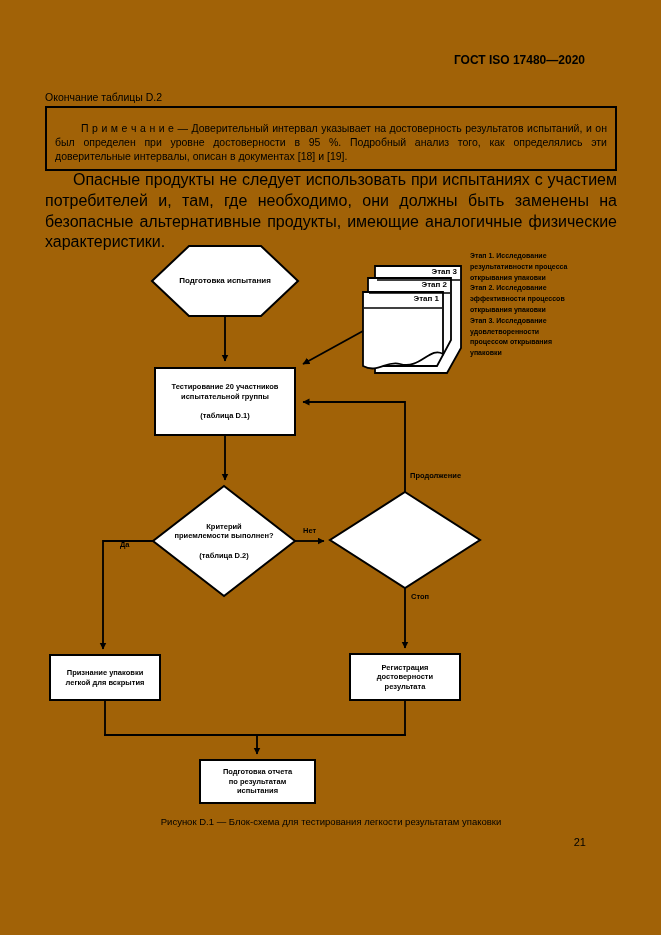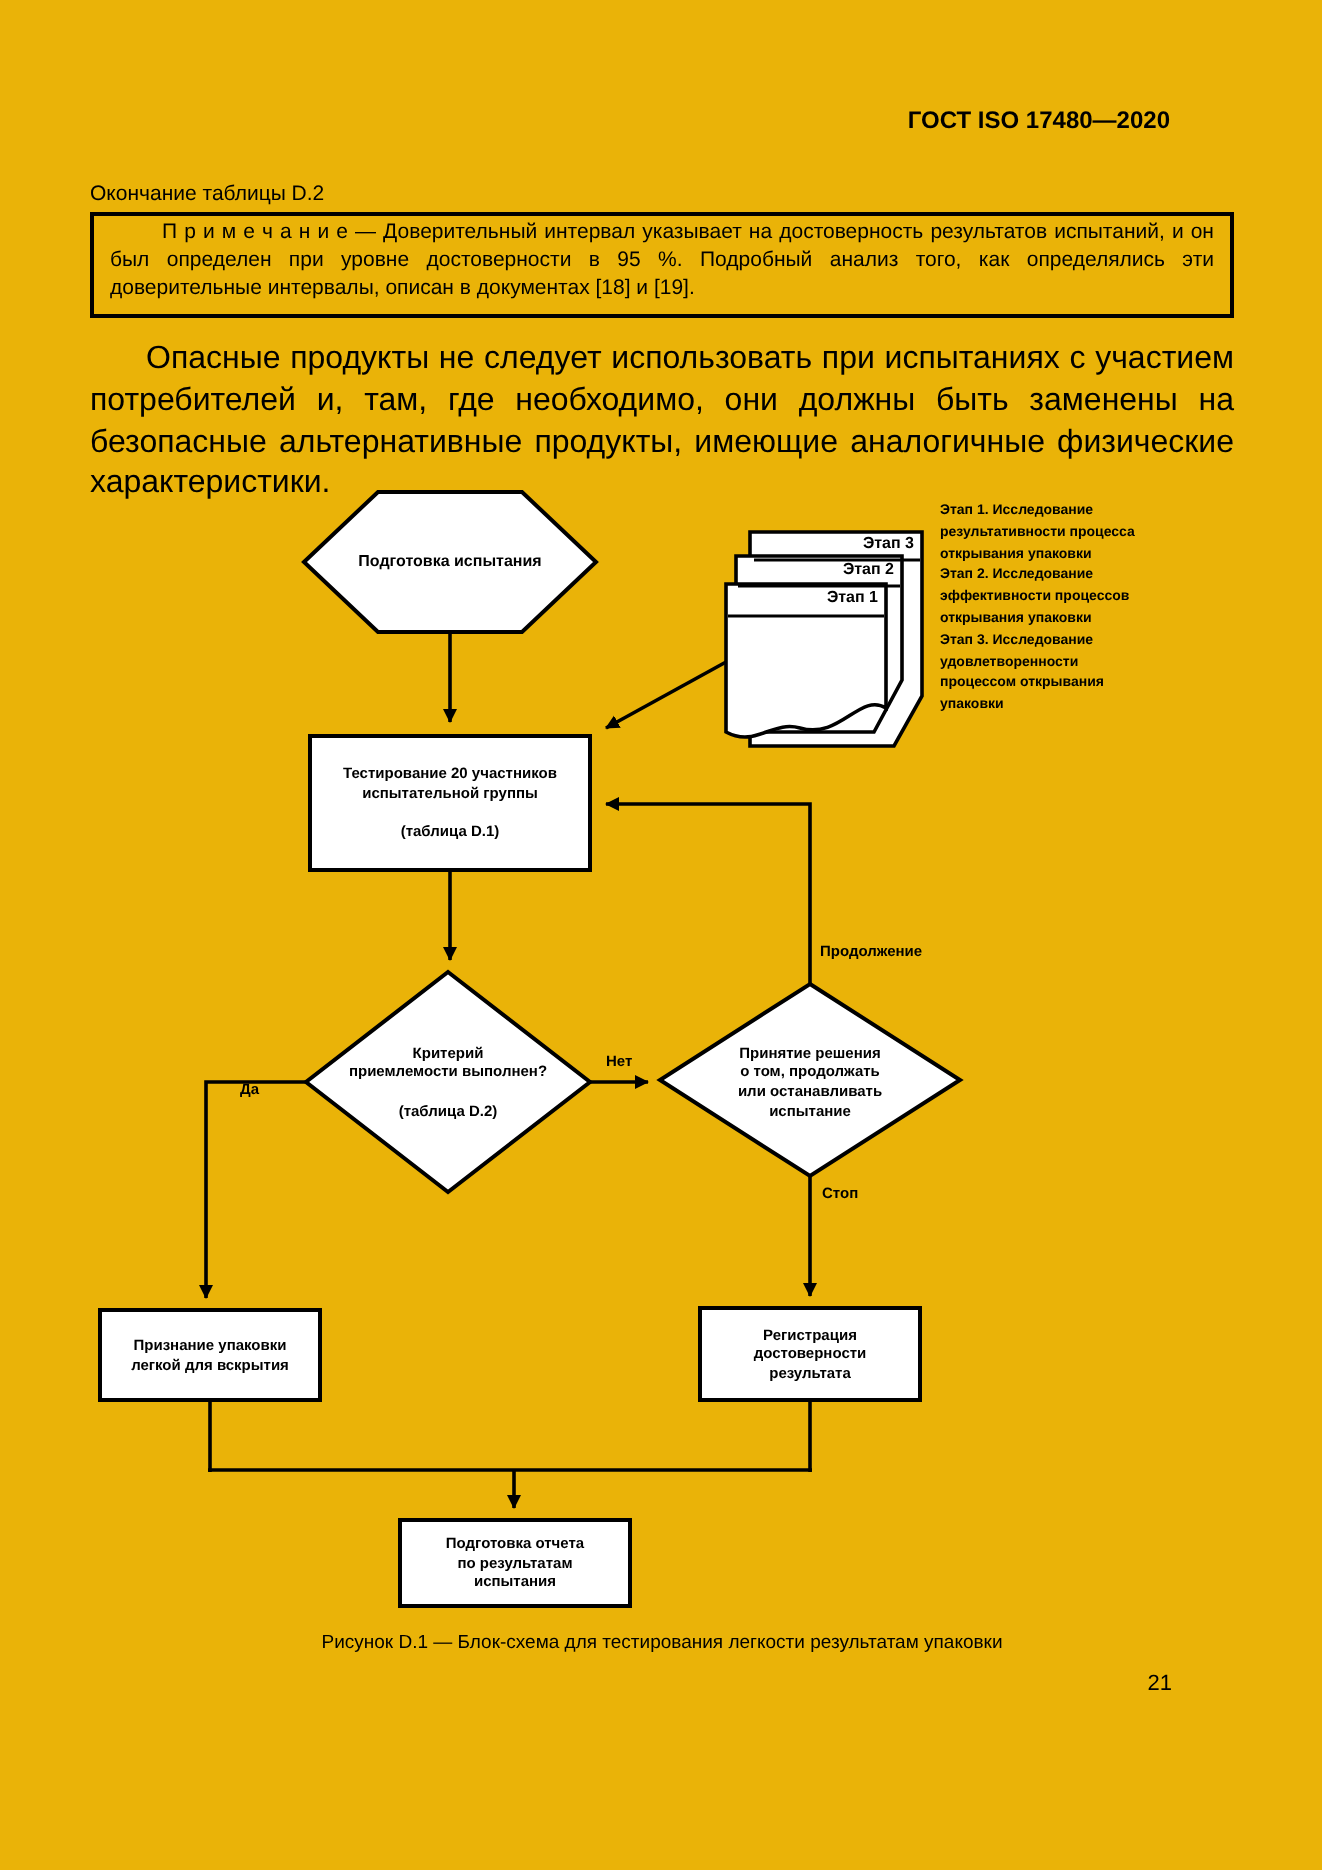--- a/index.html
+++ b/index.html
@@ -1,28 +1,28 @@
 <!DOCTYPE html>
 <html><head>
 <meta charset="utf-8">
 <style>
   html,body{margin:0;padding:0;background:#fff;}
   .page{
-    position:relative;width:661px;height:935px;background:#eab308;
+    position:relative;width:661px;height:935px;background:#a16207;
     font-family:"Liberation Sans",sans-serif;color:#000;overflow:hidden;
   }
   .header-title{
     position:absolute;top:53px;right:76px;font-size:12px;font-weight:bold;
   }
   .table-cont{
     position:absolute;top:91px;left:45px;font-size:10.5px;
   }
   .note-box{
     position:absolute;top:106px;left:45px;width:572px;box-sizing:border-box;
-    border:2px solid #000;padding:2px 8px 5px 8px;
+    border:2px solid #000;padding:14px 8px 5px 8px;
   }
   .note-text{
     margin:0;font-size:10.5px;line-height:1.32;text-align:justify;text-indent:26px;
   }
   .body-par{
     position:absolute;top:170px;left:45px;width:572px;margin:0;
     font-size:16px;line-height:1.3;text-align:justify;text-indent:28px;
   }
   .section-heading{
     position:absolute;top:216px;left:45px;width:572px;margin:0;
@@ -105,24 +105,20 @@
 
     <div class="fc-label" style="left:155px;top:250px;width:140px;height:62px;font-size:8px;">Подготовка испытания</div>
     <div class="fc-label" style="left:157px;top:370px;width:136px;height:63px;">Тестирование 20 участников
 испытательной группы
 
 (таблица D.1)</div>
     <div class="fc-label" style="left:155px;top:505px;width:138px;height:72px;">Критерий
 приемлемости выполнен?
 
 (таблица D.2)</div>
-    <div class="fc-label" style="left:337px;top:512px;width:136px;height:58px;">Принятие решения
-о том, продолжать
-или останавливать
-испытание</div>
     <div class="fc-label" style="left:52px;top:657px;width:106px;height:41px;">Признание упаковки
 легкой для вскрытия</div>
     <div class="fc-label" style="left:352px;top:656px;width:106px;height:42px;">Регистрация
 достоверности
 результата</div>
     <div class="fc-label" style="left:202px;top:762px;width:111px;height:39px;">Подготовка отчета
 по результатам
 испытания</div>
 
     <div class="fc-edge-label" style="left:120px;top:540px;">Да</div>

